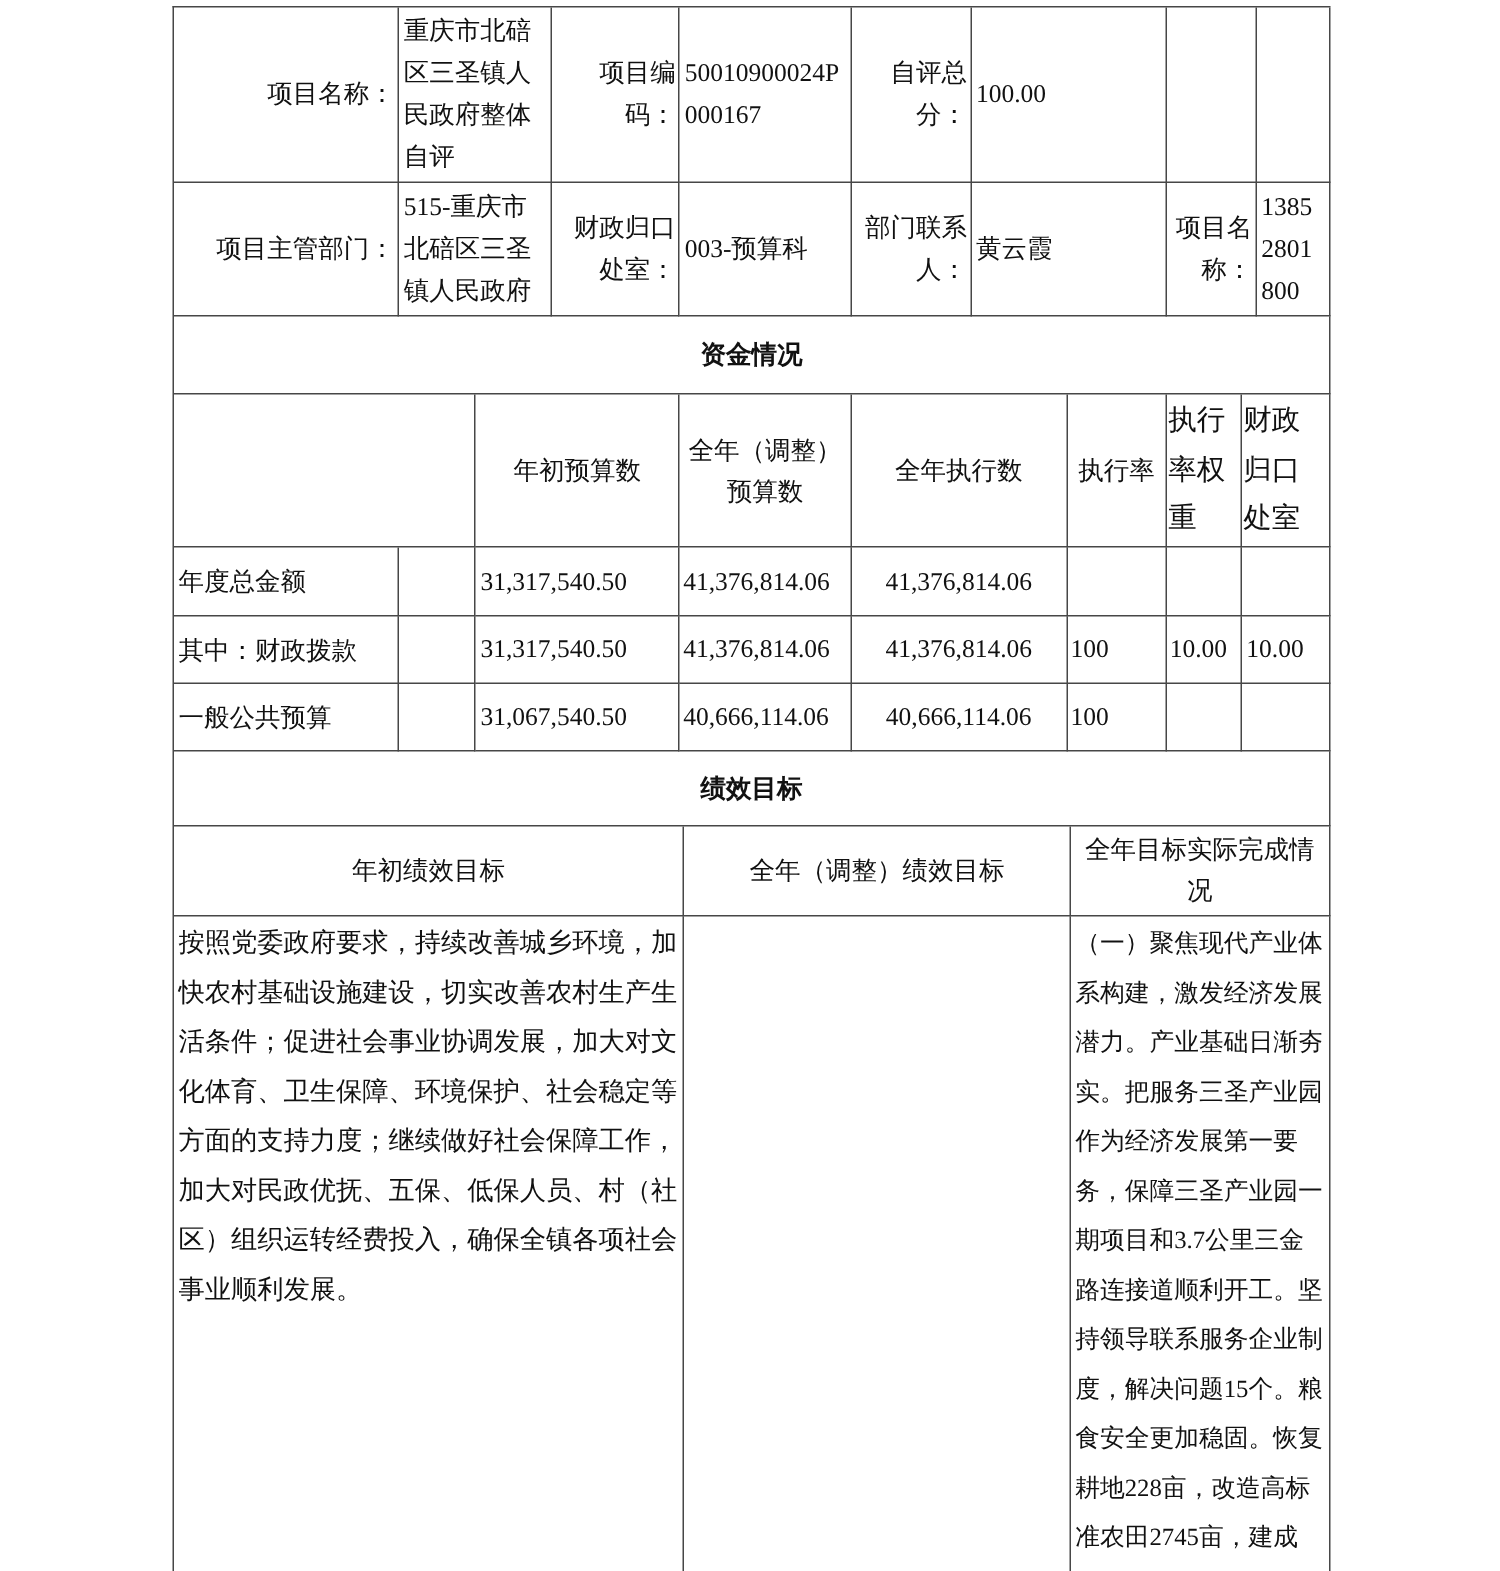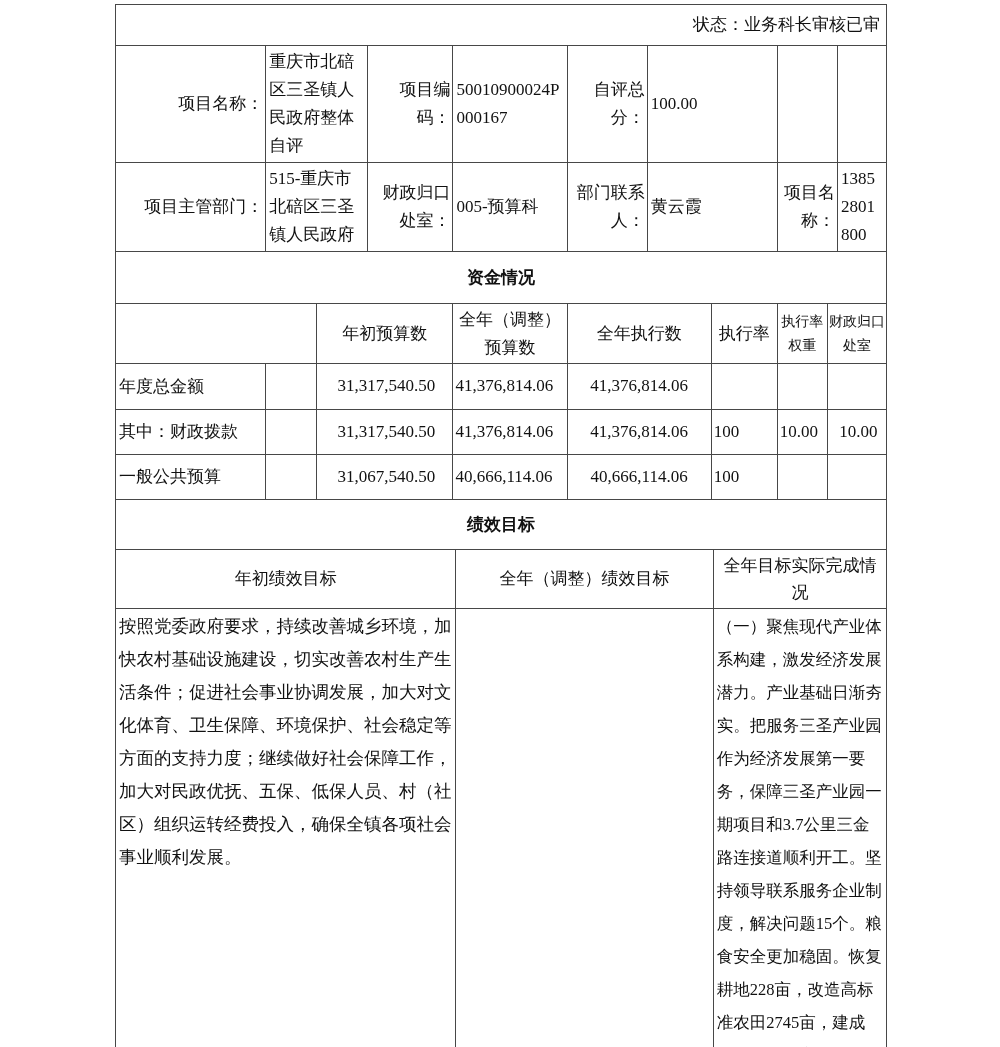--- a/index.html
+++ b/index.html
@@ -51,24 +51,24 @@
     border-bottom: 1px solid #474747;
     overflow: hidden;
     padding: 2px 3px;
     vertical-align: middle;
   }
 
   .lbl { text-align: right; padding-right: 2px; line-height: 1.65; }
   .val { text-align: left; word-break: break-all; line-height: 1.65; }
 
   .hdr { text-align: center; line-height: 1.6; padding: 2px 2px; }
-  .hdr-sm { text-align: center; font-size: 14px; line-height: 1.7; padding: 2px 1px; }
+  .hdr-sm { text-align: left; font-size: 19px; line-height: 1.7; padding: 2px 1px; }
 
   .rowlbl { text-align: left; padding-left: 3px; }
-  .num-r { text-align: center; padding-right: 0; }
+  .num-r { text-align: left; padding-right: 0; }
   .num-c { text-align: center; }
   .num-l { text-align: left; padding-left: 2px; }
 
   .para {
     vertical-align: top;
     text-align: left;
     padding: 1px 3px;
     line-height: 33px;
   }
   .para-left  { font-size: 17.5px; }
@@ -80,23 +80,20 @@
   tr.h46  td { height: 46px; }
   tr.h45  td { height: 45px; }
   tr.h47  td { height: 47px; }
   tr.h462 td { height: 462px; }
 </style>
 </head>
 <body>
 
 <div class="sheet">
 
-  <div class="bar status-row">
-    <span>状态：业务科长审核已审</span>
-  </div>
 
   <table class="info-table">
     <colgroup>
       <col style="width:150px">
         <col style="width:102px">
         <col style="width:85px">
         <col style="width:114px">
       <col style="width:80px">
         <col style="width:130px">
         <col style="width:60px">
@@ -110,21 +107,21 @@
       <td class="val">50010900024P000167</td>
       <td class="lbl">自评总分：</td>
       <td class="val">100.00</td>
       <td class="val"></td>
       <td class="val"></td>
     </tr>
     <tr class="h88">
       <td class="lbl">项目主管部门：</td>
       <td class="val">515-重庆市北碚区三圣镇人民政府</td>
       <td class="lbl">财政归口处室：</td>
-      <td class="val">005-预算科</td>
+      <td class="val">003-预算科</td>
       <td class="lbl">部门联系人：</td>
       <td class="val">黄云霞</td>
       <td class="lbl">项目名称：</td>
       <td class="val">13852801800</td>
     </tr>
   </tbody>
     </table>
 
   <div class="bar section-title title-funds">资金情况</div>
 

